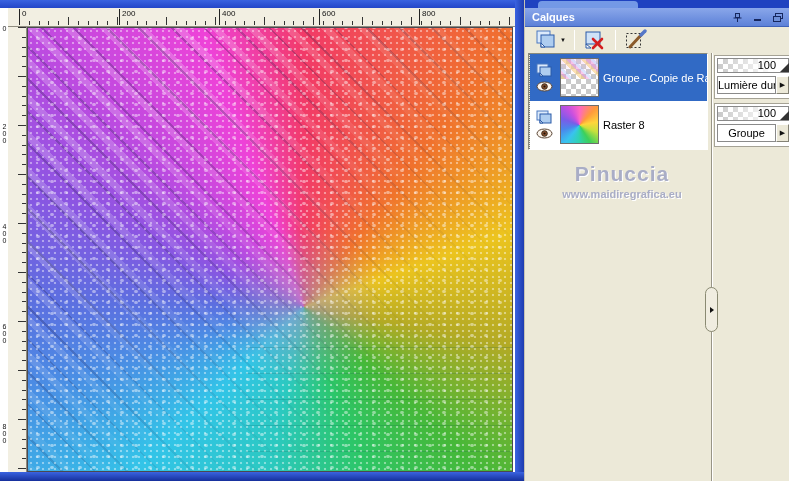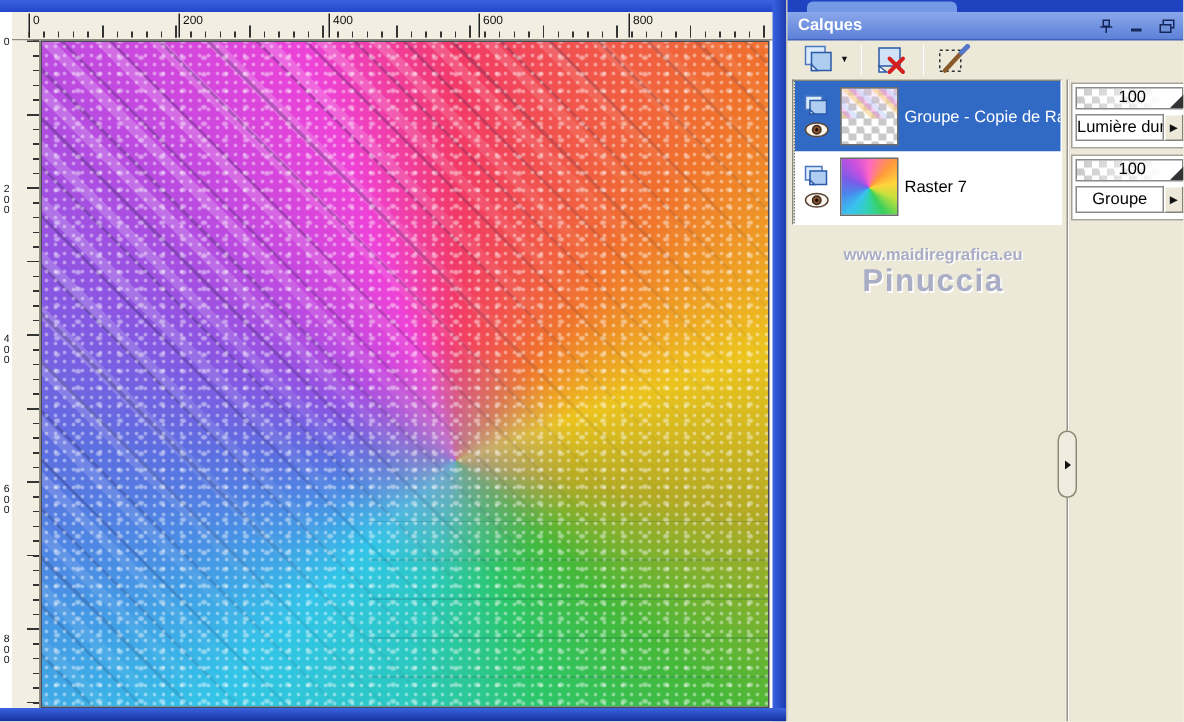--- a/index.html
+++ b/index.html
@@ -106,21 +106,21 @@
   #splitter-handle .arr { width:0; height:0; border-top:3px solid transparent; border-bottom:3px solid transparent;
                      border-left:4px solid #111; }
 
   .ctrl-group { position:absolute; left:189px; width:78px; height:44px; background:#fff;
                 border:1px solid #a5a295; padding:2px; }
   #ctrl-group-0 { top:55px; } #ctrl-group-1 { top:103px; }
   .opacity-bar { position:relative; height:15px; border:1px solid #8a8a8a;
                  background:linear-gradient(to right, rgba(255,255,255,0), #fff 82%),
                             conic-gradient(#c9c9c9 0 25%, #fff 0 50%, #c9c9c9 0 75%, #fff 0);
                  background-size:100% 100%, 10px 10px;
-                 font-size:11px; text-align:right; padding-right:24px; line-height:13px; color:#000; }
+                 font-size:11px; text-align:right; padding-right:12px; line-height:13px; color:#000; }
   .opacity-handle { position:absolute; right:-2px; top:3px; width:0; height:0;
                  border-bottom:10px solid #333; border-left:10px solid transparent; }
   .blend-row { display:flex; margin-top:3px; height:18px; }
   .blend-field { flex:1; border:1px solid #8a8a8a; background:#fff; font-size:11px;
                  text-align:center; line-height:16px; white-space:nowrap; overflow:hidden; color:#000; }
   .blend-btn { width:13px; border:1px solid #fff; border-right-color:#848275; border-bottom-color:#848275;
                background:#ece9d8; font-size:7px; display:flex; align-items:center; justify-content:center; color:#111; }
 
   #watermark { position:absolute; left:8px; top:162px; width:178px; text-align:center; }
   #wm-name { font-size:21px; font-weight:bold; letter-spacing:1px; color:#a9adc6;
@@ -262,21 +262,21 @@
               <rect x="4" y="4" width="11" height="9" fill="#aecdf0" stroke="#2a5aa8"></rect>
               <path d="M4 10 L7 13 L4 13 Z" fill="#fff" stroke="#2a5aa8"></path>
             </svg>
             <svg width="17" height="11" viewBox="0 0 17 11">
               <ellipse cx="8.5" cy="5.5" rx="7.5" ry="4.5" fill="#fdf6ee" stroke="#5a4636"></ellipse>
               <circle cx="8.5" cy="5.5" r="2.8" fill="#8a5230" stroke="#3a2a1a"></circle>
               <circle cx="8.5" cy="5.5" r="1.1" fill="#1a120a"></circle>
             </svg>
           </div>
           <div class="thumb" id="thumb-raster"></div>
-          <span class="row-label">Raster 7</span>
+          <span class="row-label">Raster 8</span>
         </div>
 
       </div>
     </div>
 
     <div id="splitter-line"></div>
     <div id="splitter-handle">
       <span class="arr"></span>
     </div>
 
@@ -296,18 +296,18 @@
         <span>100</span>
         <span class="opacity-handle"></span>
       </div>
       <div class="blend-row">
         <div class="blend-field">Groupe</div>
         <div class="blend-btn">▶</div>
       </div>
     </div>
 
     <div id="watermark">
+      <div id="wm-name">Pinuccia</div>
       <div id="wm-url">www.maidiregrafica.eu</div>
-      <div id="wm-name">Pinuccia</div>
     </div>
   </div>
 
 </div>
 
 </body></html>

